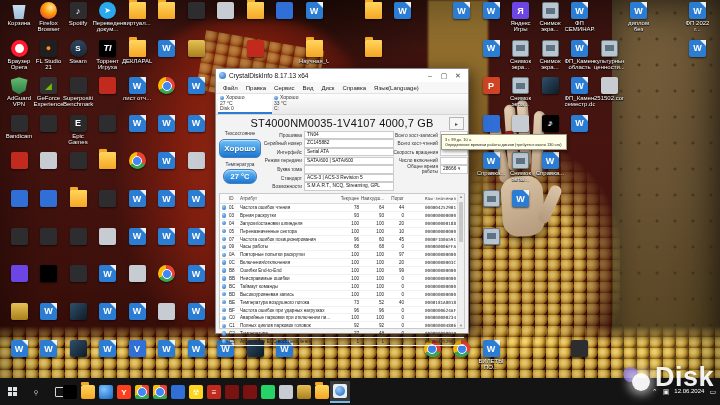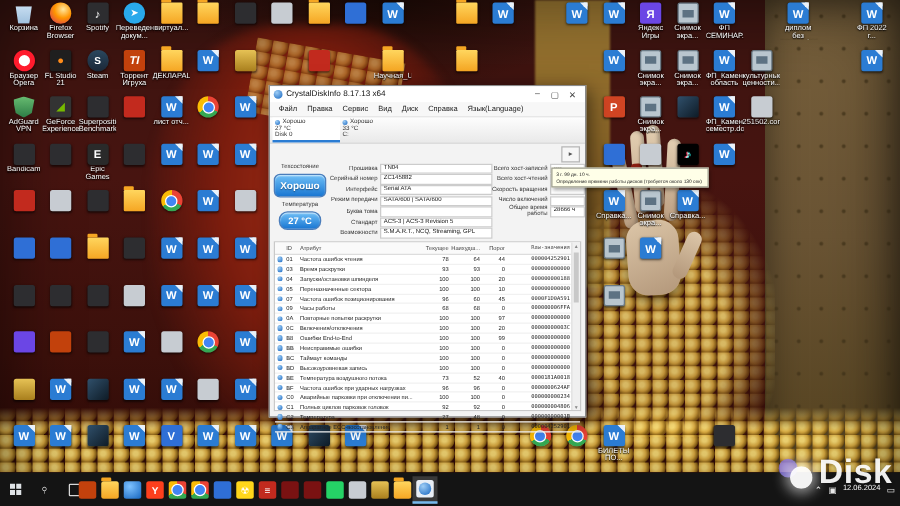--- a/index.html
+++ b/index.html
@@ -61,21 +61,21 @@
   .k-chrome .tile:after{content:"";width:8px;height:8px;border-radius:50%;
     background:#4285f4;border:1.5px solid #fff;}
   .k-firefox .tile{border-radius:50%;background:radial-gradient(circle at 62% 32%,#ffe8a0,#ff9500 45%,#e3553a 78%);}
   .k-opera .tile{border-radius:50%;background:#fff;border:4px solid #ff1b2d;box-sizing:border-box;}
   .k-steam .tile{border-radius:50%;background:linear-gradient(#2a475e,#1b2838);font-size:8px;}
   .k-telegram .tile{border-radius:50%;background:#29a9eb;font-size:8px;}
   .k-tiktok .tile{background:#010101;text-shadow:1px 0 0 #25f4ee,-1px 0 0 #fe2c55;}
   .k-purple .tile{background:#6b46e5;}
   .k-yandex .tile{border-radius:50%;background:#fc3f1d;}
   .k-whatsapp .tile{border-radius:50%;background:#25d366;}
-  .k-green .tile{background:#c2410c;font-style:italic;}
+  .k-green .tile{background:#000000;font-style:italic;}
   .k-bluec .tile{border-radius:50%;background:radial-gradient(circle at 35% 30%,#7ec2ff,#1565c0);}
   .k-blue .tile{background:#2f6fd6;}
   .k-dark .tile{background:#2d2d30;}
   .k-gray .tile{background:#c7ccd2;color:#333;}
   .k-gold .tile{background:linear-gradient(#e6c255,#a97f1d);}
   .k-red .tile{background:#c22a1e;}
   .k-darkred .tile{background:#7a1212;}
   .k-photo .tile{background:linear-gradient(135deg,#30506b,#0e1b26);}
   .k-screenshot .tile{background:#b9c6cf;border:1px solid #6b7a85;box-sizing:border-box;}
   .k-screenshot .tile:after{content:"";width:9px;height:6px;background:#5d7283;}
@@ -689,20 +689,21 @@
       <div class="dtab">
         <div class="st">
           <span class="dot"></span>
           <span>Хорошо</span>
         </div>
         <div>33 °C</div>
         <div>C:</div>
       </div>
     </div>
   <div class="modelrow">
+    <div class="model">ST4000NM0035-1V4107 4000,7 GB</div>
     <div class="nextbtn">▸</div>
   </div>
   <div class="healthpanel">
     <div class="hlabel">Техсостояние</div>
     <div class="hbtn">Хорошо</div>
     <div class="tlabel">Температура</div>
     <div class="toval">27 °C</div>
   </div>
   <div id="infogrid">
       <div class="inforow" style="top: 62px; left: 44px;">

